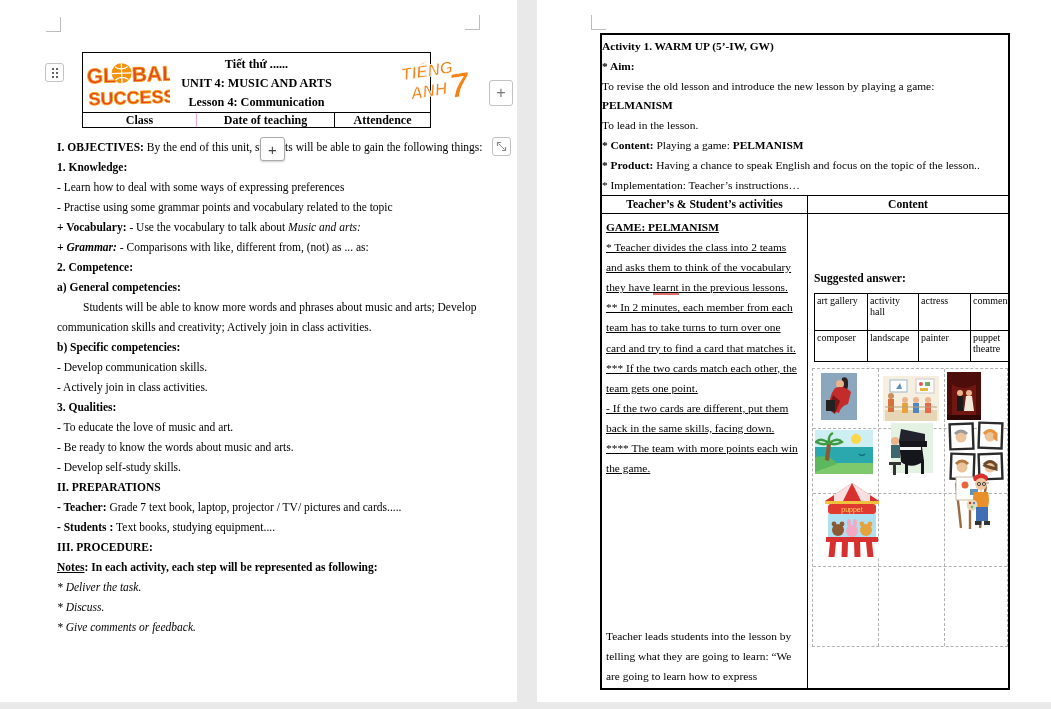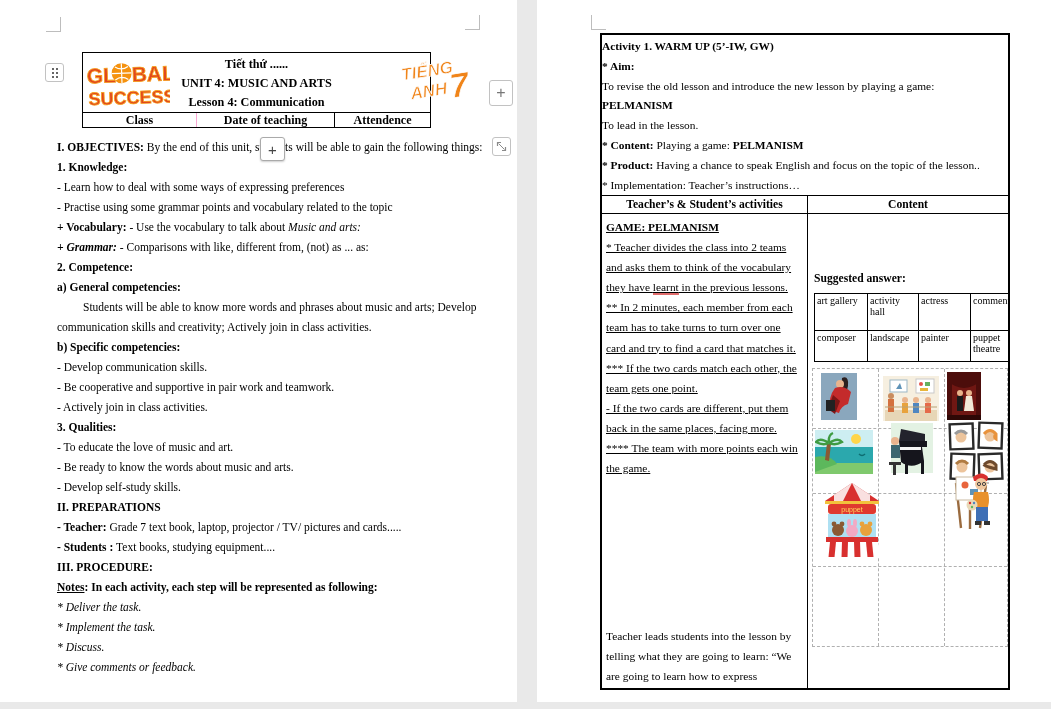--- a/index.html
+++ b/index.html
@@ -132,33 +132,31 @@
         <div class="para"><span style="font-weight: bold;">1. Knowledge:</span></div>
         <div class="para"><span>- Learn how to deal with some ways of expressing preferences</span></div>
         <div class="para"><span>- Practise using some grammar points and vocabulary related to the topic</span></div>
         <div class="para"><span style="font-weight: bold;">+ Vocabulary: </span><span>- Use the vocabulary to talk about </span><span style="font-style: italic;">Music and arts:</span></div>
         <div class="para"><span style="font-weight: bold; font-style: italic;">+ Grammar: </span><span>- Comparisons with </span><span style="">like, different from, (not) as ... as</span><span>:</span></div>
         <div class="para"><span style="font-weight: bold;">2. Competence:</span></div>
         <div class="para"><span style="font-weight: bold;">a) General competencies:</span></div>
         <div class="para indent"><span>Students will be able to know more words and phrases about music and arts; Develop communication skills and creativity; Actively join in class activities.</span></div>
         <div class="para"><span style="font-weight: bold;">b) Specific competencies:</span></div>
         <div class="para"><span>- Develop communication skills.</span></div>
-        <div class="para"><span>- Be cooperative and supportive in pair work and teamwork.</span></div>
         <div class="para"><span>- Actively join in class activities.</span></div>
         <div class="para"><span style="font-weight: bold;">3. Qualities:</span></div>
         <div class="para"><span>- To educate the love of music and art.</span></div>
         <div class="para"><span>- Be ready to know the words about music and arts.</span></div>
         <div class="para"><span>- Develop self-study skills.</span></div>
         <div class="para"><span style="font-weight: bold;">II. PREPARATIONS</span></div>
         <div class="para"><span style="font-weight: bold;">- Teacher: </span><span>Grade 7 text book, laptop, projector / TV/ pictures and cards.....</span></div>
         <div class="para"><span style="font-weight: bold;">- Students : </span><span>Text books, studying equipment....</span></div>
         <div class="para"><span style="font-weight: bold;">III. PROCEDURE:</span></div>
         <div class="para"><span style="font-weight: bold; text-decoration: underline;">Notes</span><span style="font-weight: bold;">: In each activity, each step will be represented as following:</span></div>
         <div class="para"><span style="font-style: italic;">* Deliver the task.</span></div>
-        <div class="para"><span style="font-style: italic;">* Implement the task.</span></div>
         <div class="para"><span style="font-style: italic;">* Discuss.</span></div>
         <div class="para"><span style="font-style: italic; text-align: center;">* Give comments or feedback.</span></div>
       </div>
   </div>
 
   <div class="abs" style="left:537px;top:0;width:514px;height:702px;">
     <div class="abs" id="activity-table" style="left:63px;top:33px;">
 
       <div id="intro-cell">
           <div class="para"><span style="font-weight: bold;">Activity 1. WARM UP (5’-IW, GW)</span></div>
@@ -176,21 +174,21 @@
         <div class="thc2">Content</div>
       </div>
 
       <div id="content-row">
         <div id="act-cell">
           <div>
               <div class="para"><span style="font-weight: bold;">GAME: PELMANISM</span></div>
               <div class="para"><span>* Teacher divides the class into 2 teams and asks them to think of the vocabulary they have </span><span class="sp-red">learnt</span><span> in the previous lessons.</span></div>
               <div class="para"><span>** In 2 minutes, each member from each team has to take turns to turn over one card and try to find a card that matches it.</span></div>
               <div class="para"><span>*** If the two cards match each other, the team gets one point.</span></div>
-              <div class="para"><span>- If the two cards are different, put them back in the same places, facing more.</span></div>
+              <div class="para"><span>- If the two cards are different, put them back in the same skills, facing down.</span></div>
               <div class="para"><span>**** The team with more points each win the game.</span></div>
             </div>
           <div id="closing">
               <div class="para"><span>Teacher leads students into the lesson by telling what they are going to learn: “We are going to learn how to express</span></div>
             </div>
         </div>
 
         <div id="content-cell">
           <div id="sugg-label">Suggested answer:</div>
 

